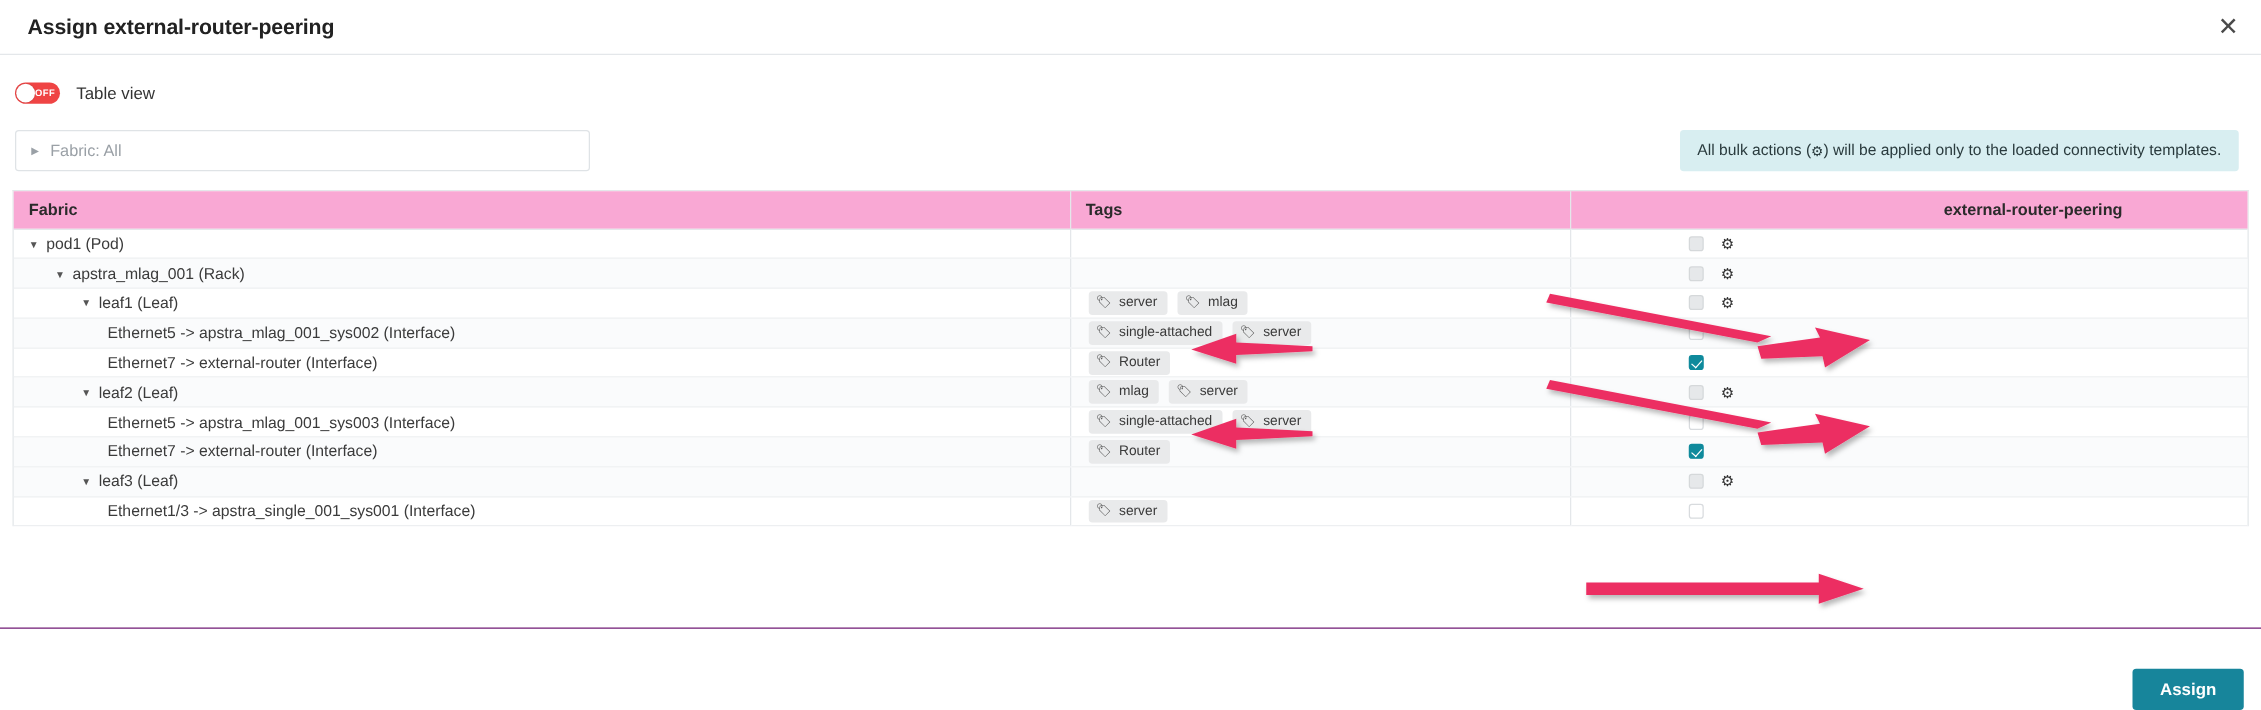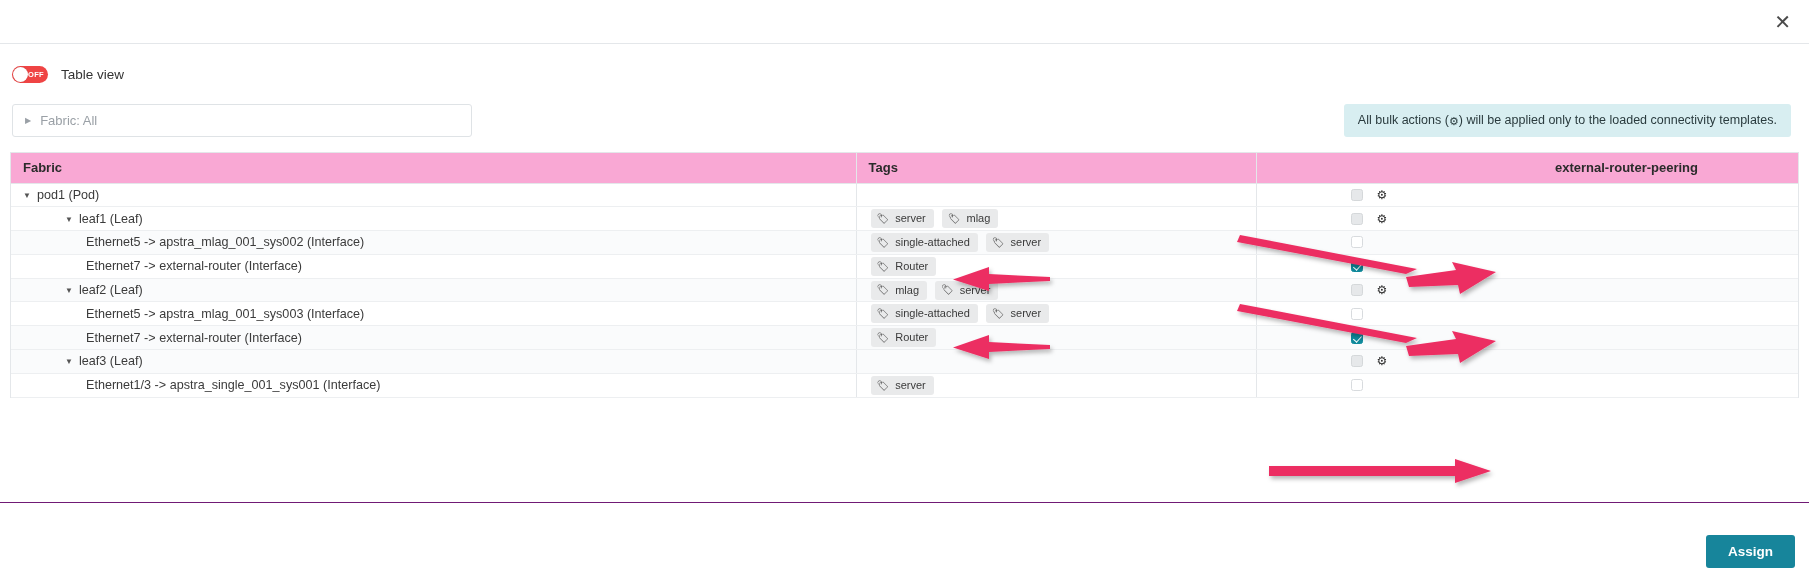--- a/index.html
+++ b/index.html
@@ -252,20 +252,21 @@
     width: 1809px; height: 568px;
     pointer-events: none;
   }
 </style>
 </head>
 <body>
 
 <div class="modal">
 
   <div class="modal-header">
+    <div class="modal-title">Assign external-router-peering</div>
     <div class="close-btn">✕</div>
   </div>
 
   <div class="toggle-row">
     <div class="toggle">
       <span class="knob"></span>
       <span class="off-label">OFF</span>
     </div>
     <div class="toggle-label">Table view</div>
   </div>
@@ -293,20 +294,30 @@
           <tr>
             <td style="padding-left: 12px;"><span class="caret">▼</span><span class="node-label">pod1 (Pod)</span></td>
             <td class="tags-cell"></td>
             <td class="ct-cell">
               <div class="ct-cluster">
                 <span class="cbox "></span>
                 <span class="gear">⚙</span>
               </div>
             </td>
           </tr>
+          <tr class="alt">
+            <td style="padding-left: 33px;"><span class="caret">▼</span><span class="node-label">apstra_mlag_001 (Rack)</span></td>
+            <td class="tags-cell"></td>
+            <td class="ct-cell">
+              <div class="ct-cluster">
+                <span class="cbox "></span>
+                <span class="gear">⚙</span>
+              </div>
+            </td>
+          </tr>
           <tr>
             <td style="padding-left: 54px;"><span class="caret">▼</span><span class="node-label">leaf1 (Leaf)</span></td>
             <td class="tags-cell"><span class="tag">
                 <span class="tag-icon">🏷</span>
                 <span>server</span>
               </span><span class="tag">
                 <span class="tag-icon">🏷</span>
                 <span>mlag</span>
               </span></td>
             <td class="ct-cell">

